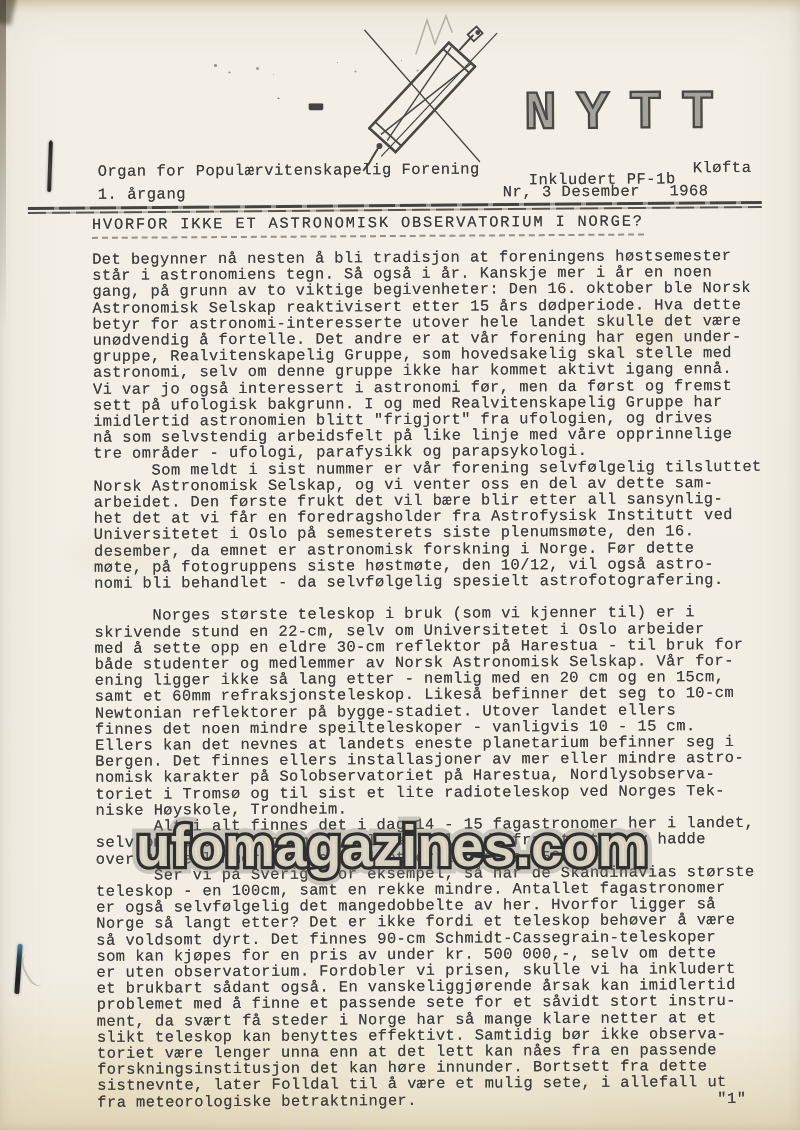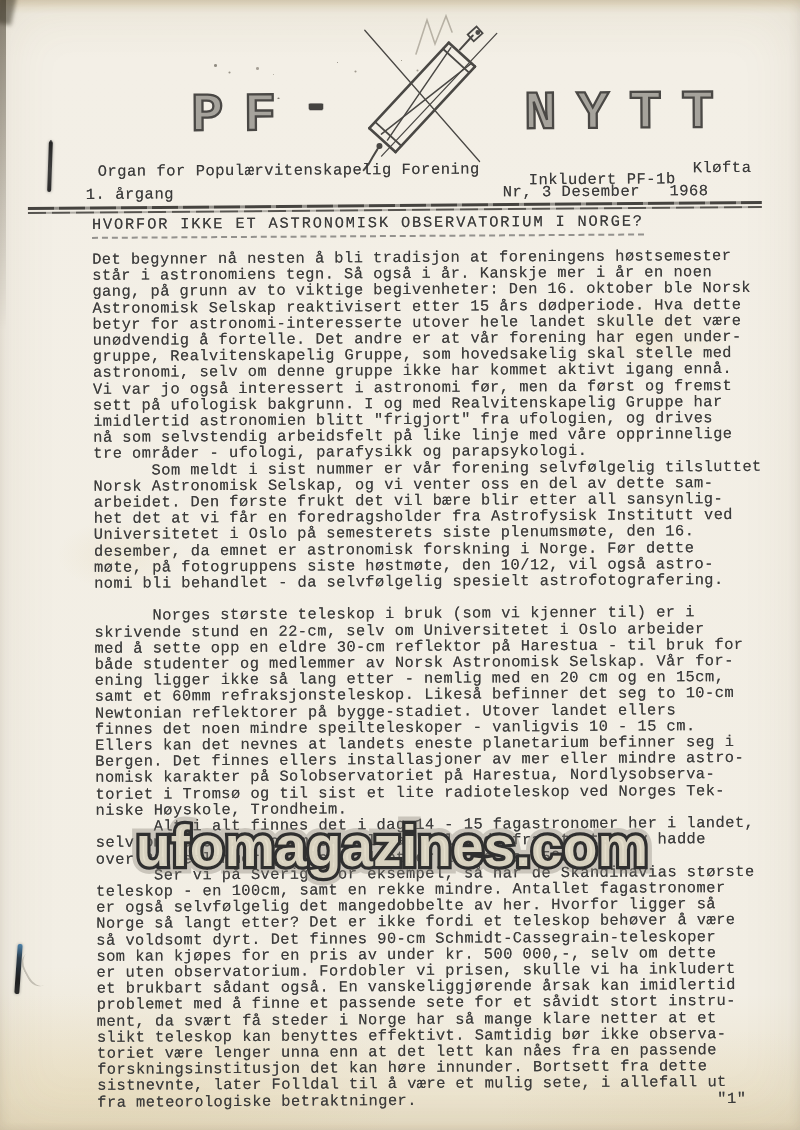--- a/index.html
+++ b/index.html
@@ -34,21 +34,21 @@
   .logo-nytt{left:527px;top:88px;}
   .logo-hyphen{
     position:absolute;left:305px;top:80px;
     font-weight:bold;font-size:46px;color:#454340;
     text-shadow:0.8px 0 0 #454340, -0.8px 0 0 #454340, 0 0.8px 0 #454340;
   }
   .mast-line{position:absolute;font-size:15.5px;letter-spacing:0.5px;color:#3a3a3a;text-shadow:0 0 0.6px rgba(58,58,58,0.65);}
   .included{left:531px;top:139px;margin-top:33px;}
   .organ{left:100px;top:161px;}
   .place{left:655px;top:161px;padding-left:40px;}
-  .volume{left:88px;top:184px;}
+  .volume{left:100px;top:184px;}
   .issue{left:505px;top:184px;}
 
   .rule{position:absolute;left:30px;top:204px;width:734px;height:8px;transform:rotate(-0.12deg);}
   .rule .r1{height:2.5px;background:repeating-linear-gradient(90deg,#45433f 0 26px, rgba(69,67,63,0.55) 26px 31px);}
   .rule .r2{margin-top:2.5px;height:2px;background:repeating-linear-gradient(90deg,rgba(69,67,63,0.9) 0 18px, rgba(69,67,63,0.4) 18px 24px);}
 
   
   .title{
     position:absolute;left:94px;top:214px;
     font-size:15.4px;letter-spacing:1.8px;
@@ -110,21 +110,20 @@
   .pencil-mark{position:absolute;left:412px;top:10px;opacity:0.55;}
   .telescope{position:absolute;left:330px;top:20px;}
 </style>
 </head>
 <body>
 
 <div class="page">
 
   <div class="rot">
 
-    <span class="logo-text logo-pf typed">PF</span>
     <span class="logo-hyphen typed">-</span>
     <span class="logo-text logo-nytt typed">NYTT</span>
 
     <svg class="telescope" width="180" height="158" viewBox="0 0 180 158">
       <g stroke="#4a4845" fill="none" stroke-linecap="round">
 
         <line x1="38" y1="10" x2="152" y2="142" stroke-width="1.3"></line>
         <line x1="170" y1="14" x2="54" y2="136" stroke-width="1.3"></line>
 
         <line x1="68" y1="132" x2="148" y2="47" stroke-width="2.6"></line>

